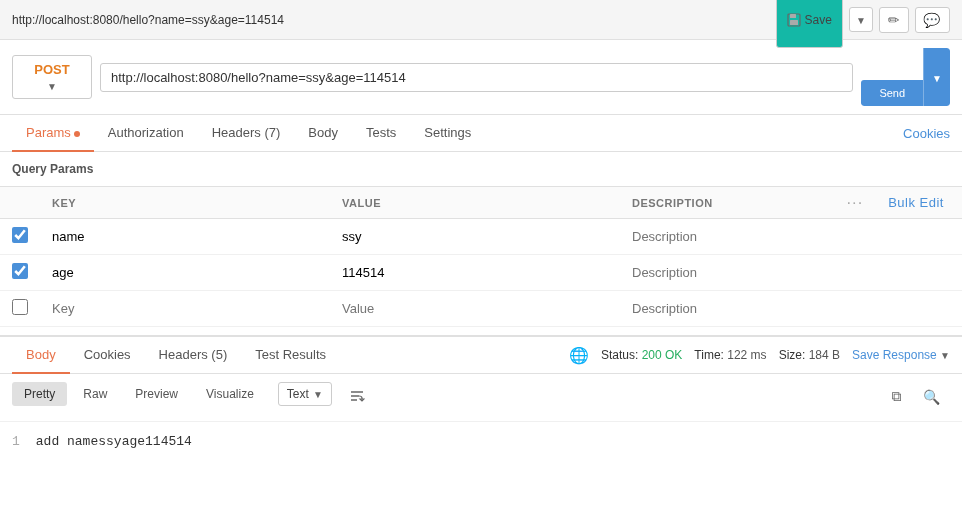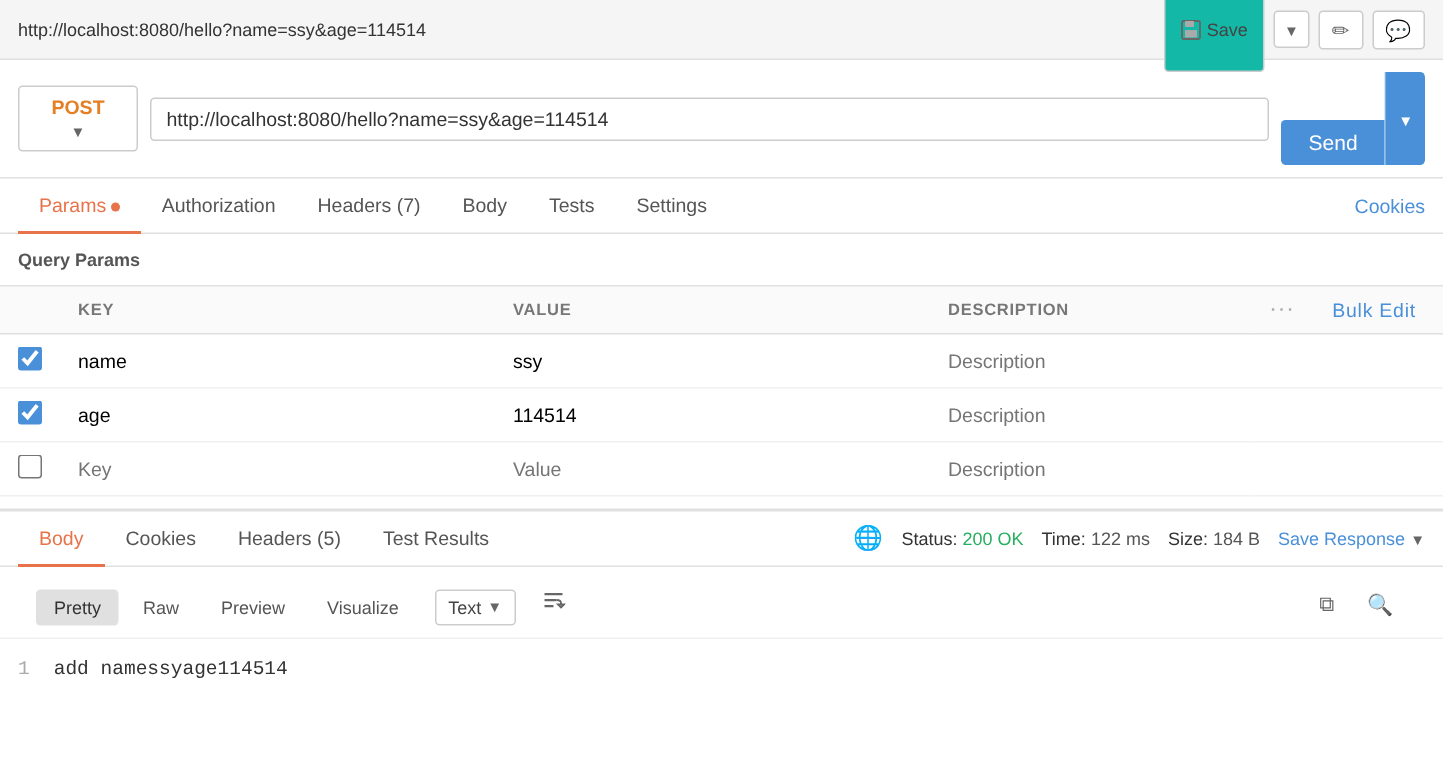--- a/index.html
+++ b/index.html
@@ -29,21 +29,21 @@
       border: 1px solid #ccc; padding: 6px 10px; border-radius: 3px; cursor: pointer;
       font-size: 13px; font-weight: 600; color: #e67e22; background: #fff; min-width: 80px; flex-direction: column;
     }
     .url-input {
       flex: 1; border: 1px solid #ccc; padding: 6px 10px; border-radius: 3px;
       font-size: 13px; color: #333; outline: none;
     }
     .send-btn {
       display: flex; align-items: center; gap: 4px;
       background: #4a90d9; color: #fff; border: none; padding: 7px 18px;
-      border-radius: 3px; cursor: pointer; font-size: 14px; font-weight: 500; margin-top: 32px;
+      border-radius: 3px; cursor: pointer; font-size: 11px; font-weight: 500; margin-top: 32px;
     }
     .send-dropdown { background: #4a90d9; color: #fff; border: none; border-left: 1px solid rgba(255,255,255,0.3); padding: 7px 8px; cursor: pointer; border-radius: 0 3px 3px 0; }
 
     
     .tabs {
       display: flex; align-items: center; border-bottom: 1px solid #e0e0e0; padding: 0 12px;
     }
     .tab {
       padding: 10px 14px; cursor: pointer; color: #555; font-size: 13px; position: relative;
       border-bottom: 2px solid transparent; margin-bottom: -1px;
@@ -81,21 +81,21 @@
       padding: 10px 14px; cursor: pointer; color: #555; font-size: 13px;
       border-bottom: 2px solid transparent; margin-bottom: -1px;
     }
     .response-tab.active { color: #e8734a; border-bottom: 2px solid #e8734a; }
     .response-status { display: flex; align-items: center; gap: 12px; margin-left: auto; font-size: 12px; }
     .status-ok { color: #27ae60; font-weight: 500; }
     .status-info { color: #555; }
     .save-response-btn { color: #4a90d9; cursor: pointer; font-size: 12px; }
 
     
-    .body-sub-tabs { display: flex; align-items: flex-end; padding: 8px 24px; gap: 4px; border-bottom: 1px solid #f0f0f0; }
+    .body-sub-tabs { display: flex; align-items: flex-start; padding: 8px 12px; gap: 4px; border-bottom: 1px solid #f0f0f0; }
     .sub-tab { padding: 5px 12px; cursor: pointer; color: #555; font-size: 12px; border-radius: 3px; }
     .sub-tab.active { background: #e0e0e0; font-weight: 500; color: #333; }
     .format-select {
       display: flex; align-items: center; gap: 4px;
       border: 1px solid #ccc; padding: 4px 8px; border-radius: 3px; cursor: pointer;
       font-size: 12px; color: #444; margin-left: 8px;
     }
     .icon-action { border: 1px solid transparent; background: none; padding: 5px 8px; cursor: pointer; color: #666; font-size: 14px; }
     .globe-icon { color: #999; font-size: 16px; }
     .sub-tabs-right { margin-left: auto; display: flex; align-items: center; gap: 4px; }

